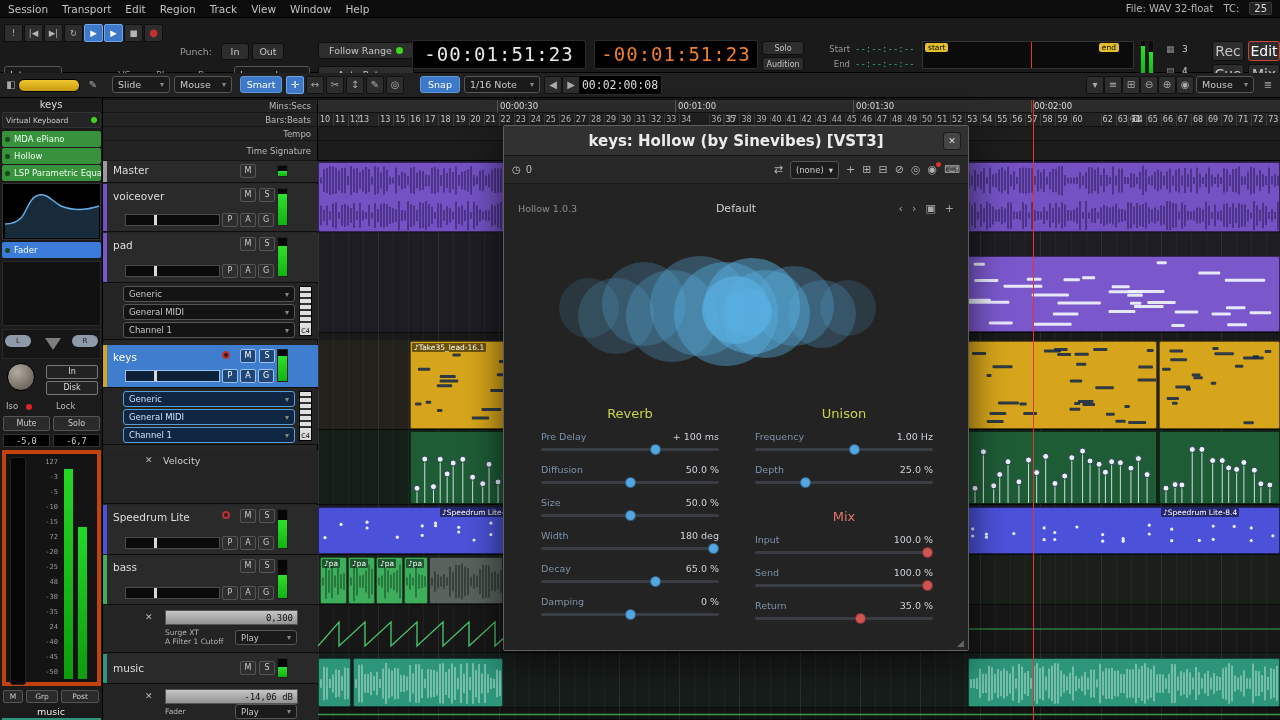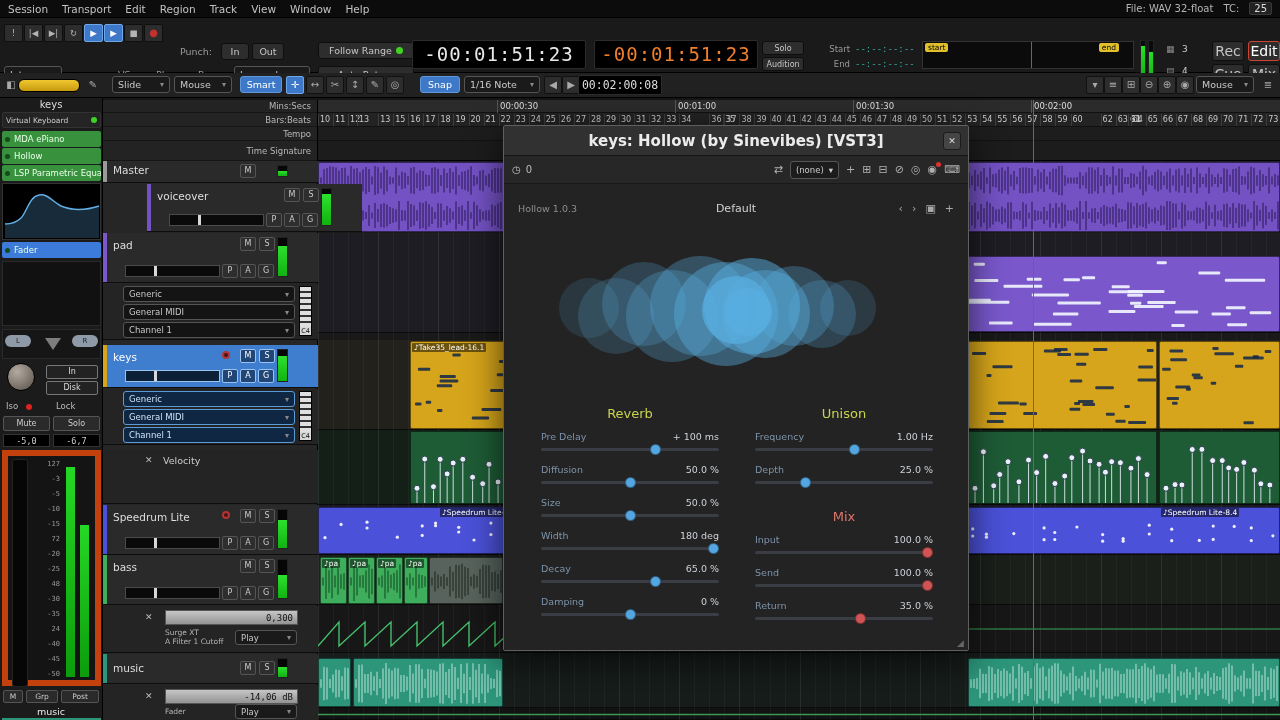--- a/index.html
+++ b/index.html
@@ -68,21 +68,21 @@
   #sb-empty{position:absolute;left:2px;top:163px;width:99px;height:65px;background:#111;border:1px solid #2a2a2a}
   #sb-shuttle{position:absolute;left:2px;top:231px;width:99px;height:30px;background:#161616;border:1px solid #2a2a2a}
   .wing{position:absolute;top:5px;width:26px;height:12px;background:#8e9aa8;border-radius:6px;color:#222;font-size:7px;text-align:center;line-height:12px}
   #sb-tri{position:absolute;left:42px;top:8px;width:0;height:0;border-left:8px solid transparent;border-right:8px solid transparent;border-top:12px solid #7d7d7d}
   #sb-knob{position:absolute;left:7px;top:265px;width:28px;height:28px;border-radius:50%;background:radial-gradient(circle at 35% 30%,#b4aaa0,#575049);border:1px solid #000}
   .sb-btn{position:absolute;left:46px;width:52px;height:14px;background:#222;border:1px solid #777;border-radius:2px;color:#ddd;font-size:8px;line-height:12px;text-align:center;padding:0}
   .sb-lab{position:absolute;font-size:8.5px;color:#bbb}
   .redled{position:absolute;width:6px;height:6px;border-radius:50%;background:#d22}
   .sb-sq{position:absolute;width:47px;height:15px;background:#2a2a2a;border:1px solid #555;border-radius:2px;color:#ccc;font-size:8px;text-align:center;line-height:13px;padding:0}
   .sb-val{position:absolute;width:47px;height:13px;background:#000;border:1px solid #333;color:#ccc;font-size:8.5px;font-family:"DejaVu Sans Mono",monospace;text-align:center;line-height:12px}
-  #sb-meter{position:absolute;left:2px;top:352px;width:99px;height:236px;background:#141414;border:6px solid #c2410c}
+  #sb-meter{position:absolute;left:2px;top:352px;width:99px;height:236px;background:#141414;border:4px solid #c2410c}
   #sb-mcol{position:absolute;left:4px;top:3px;width:16px;height:228px;background:#060606;border:1px solid #222;border-radius:3px}
   .msc{position:absolute;left:26px;width:26px;font-size:7px;font-family:"DejaVu Sans Mono",monospace;color:#999;text-align:right}
   .gbar{position:absolute;bottom:3px;width:9px;background:linear-gradient(to top,#0c9c0c,#25d825)}
   .sb-mini{position:absolute;height:13px;background:#2a2a2a;border:1px solid #555;border-radius:2px;color:#ccc;font-size:7.5px;text-align:center;line-height:11px;padding:0}
   #sb-bottom{position:absolute;left:0;top:608px;width:100%;text-align:center;font-size:9.5px;color:#e8e8e8}
   #sb-teal{position:absolute;left:2px;top:620px;width:99px;height:2px;background:#2c957a}
 
   
   #headers{position:absolute;left:103px;top:161px;width:215px;height:559px;background:#262626;border-right:1px solid #000;z-index:5}
   .thr{position:absolute;left:0;width:215px;border-bottom:1px solid #0d0d0d;background:#2a2a2a}
@@ -376,21 +376,21 @@
 
   <div id="headers">
       <div class="thr" style="top: 0px; height: 22px;">
         <div class="cstrip" style="background: rgb(154, 154, 154);"></div>
         <span class="tname" style="top: 3px;">Master</span>
         <button class="sq" style="left: 137px; top: 3px;">M</button>
         <div class="hmeter" style="top: 4px; height: 12px;">
           <div class="hmfill" style="height: 50%;"></div>
         </div>
       </div>
-      <div class="thr" style="top: 23px; height: 48px; margin-left: 44px;">
+      <div class="thr" style="top: 23px; height: 48px;">
         <div class="cstrip" style="background: rgb(116, 82, 196);"></div>
         <span class="tname" style="top: 6px;">voiceover</span>
         <button class="sq" style="left: 137px; top: 4px;">M</button>
         <button class="sq" style="left: 156px; top: 4px;">S</button>
         <div class="hfader" style="top: 30px;">
           <div class="hfhandle"></div>
         </div>
         <button class="sq" style="left: 119px; top: 29px;">P</button>
         <button class="sq" style="left: 137px; top: 29px;">A</button>
         <button class="sq" style="left: 155px; top: 29px;">G</button>

